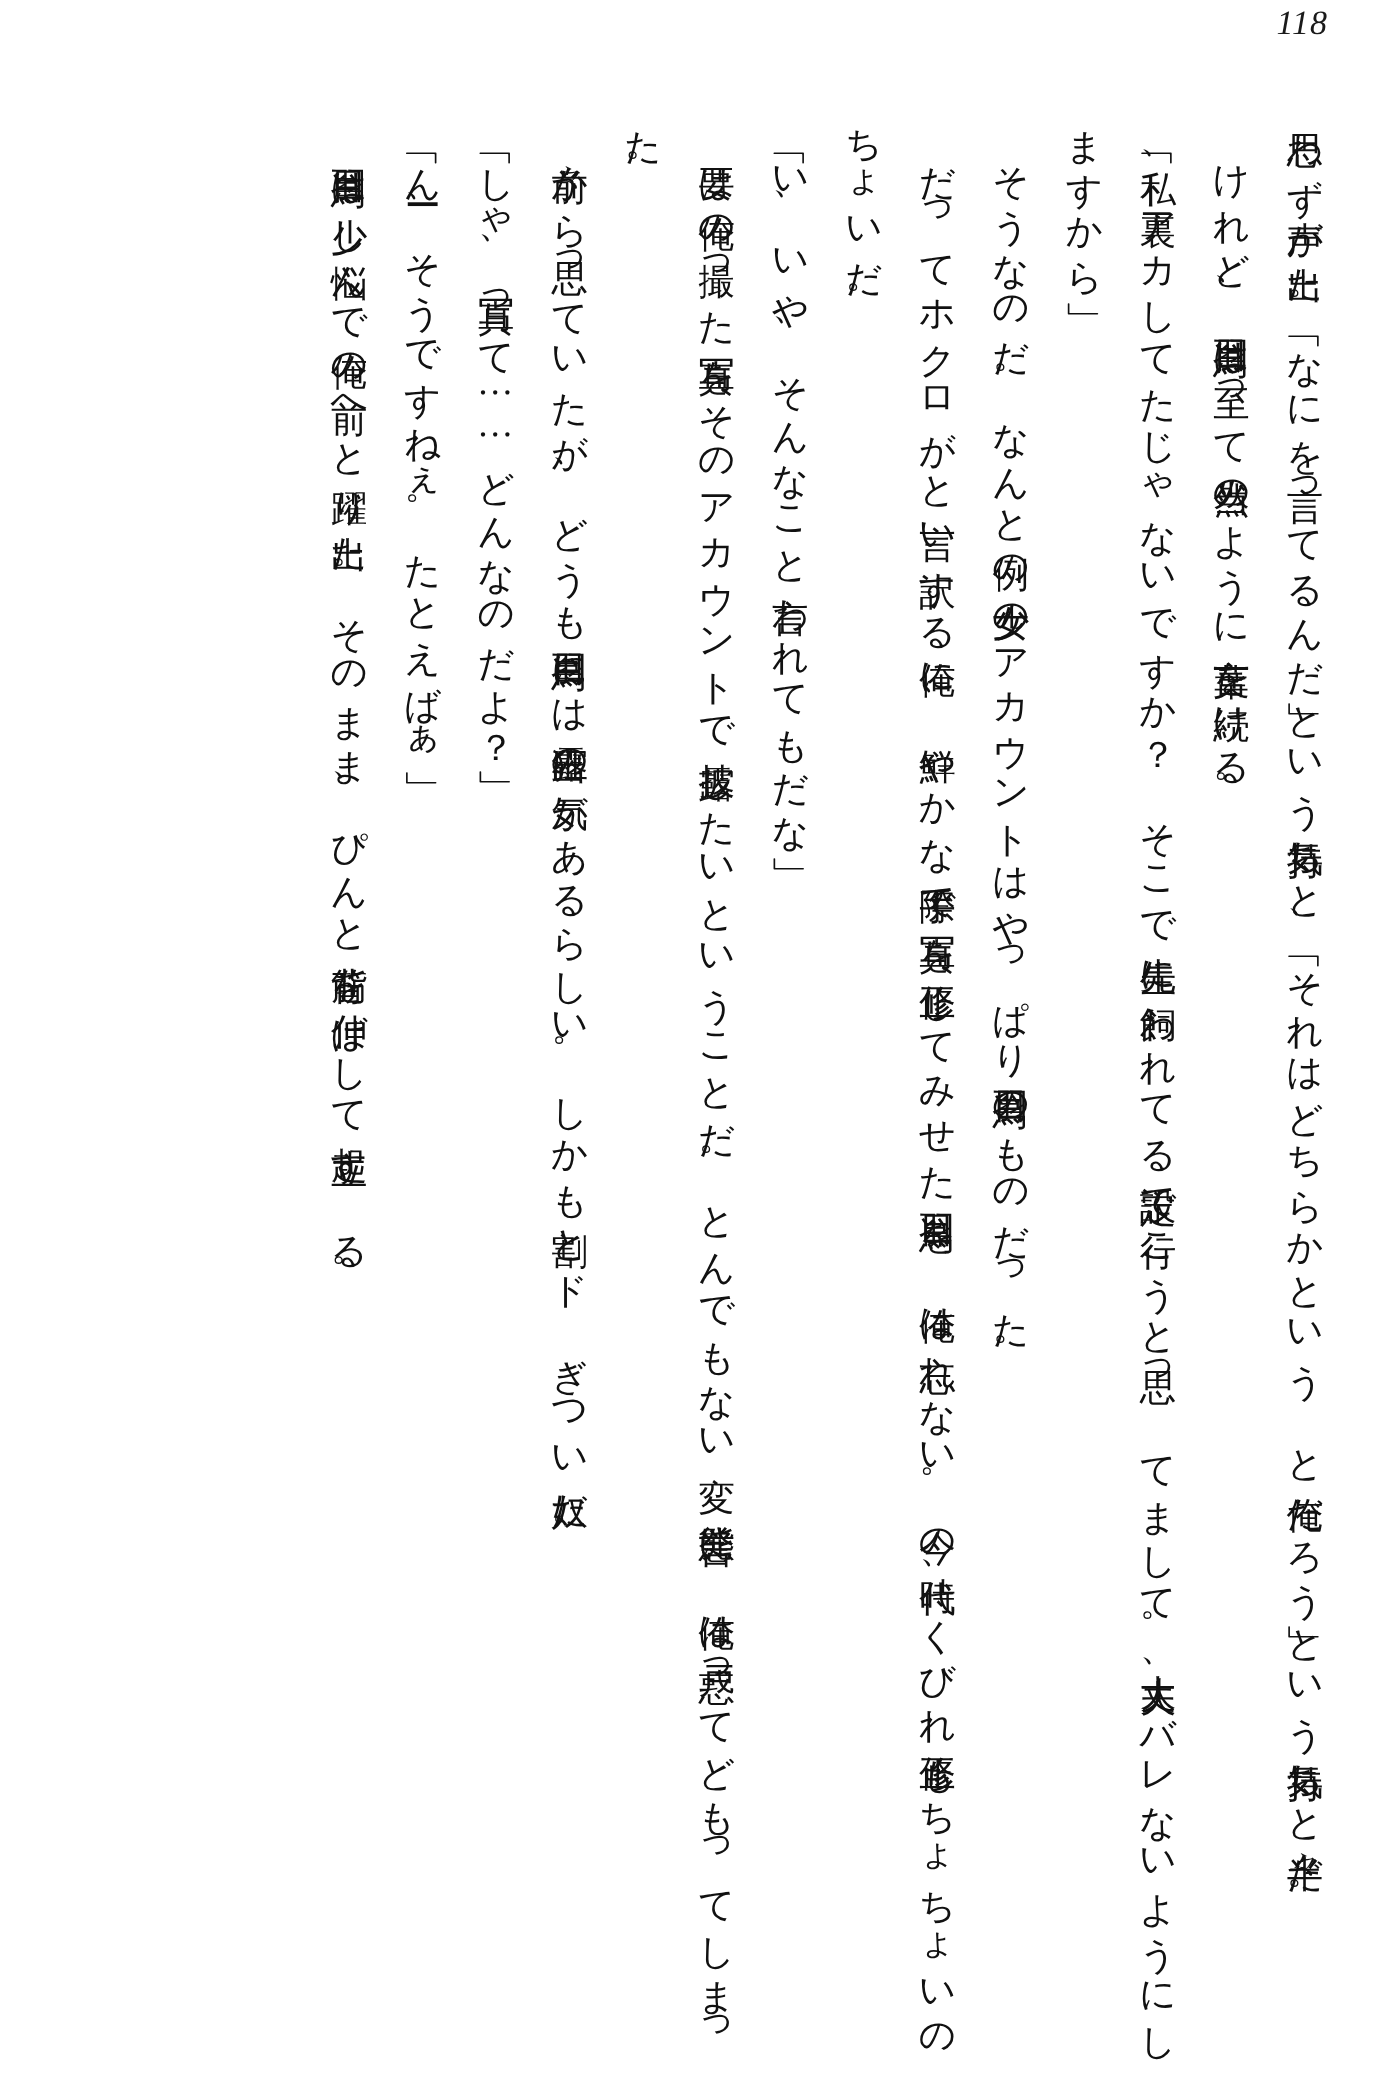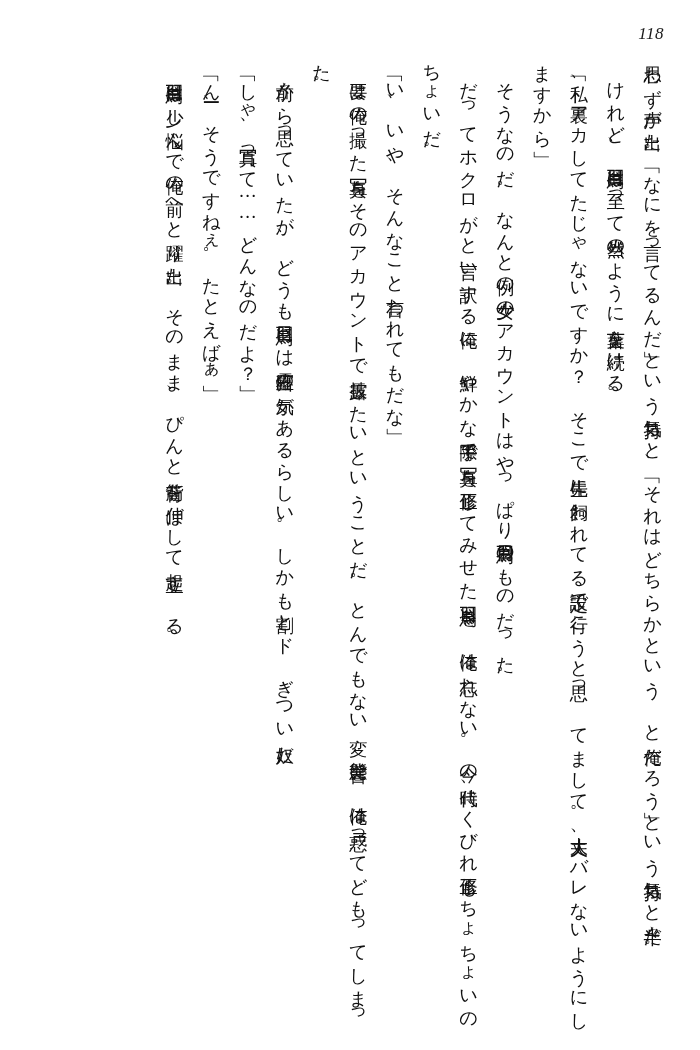--- a/index.html
+++ b/index.html
@@ -19,21 +19,21 @@
   .page {
     position: relative;
     width: 700px;
     height: 1050px;
     box-sizing: border-box;
     background: #fff;
   }
 
   .page-number {
     position: absolute;
-    top: 24px;
+    top: 2px;
     right: 36px;
     font-family: "Liberation Serif", "DejaVu Serif", serif;
     font-style: italic;
     font-size: 17px;
     color: #1a1a1a;
     letter-spacing: 0.5px;
   }
 
   .text-block {
     position: absolute;

